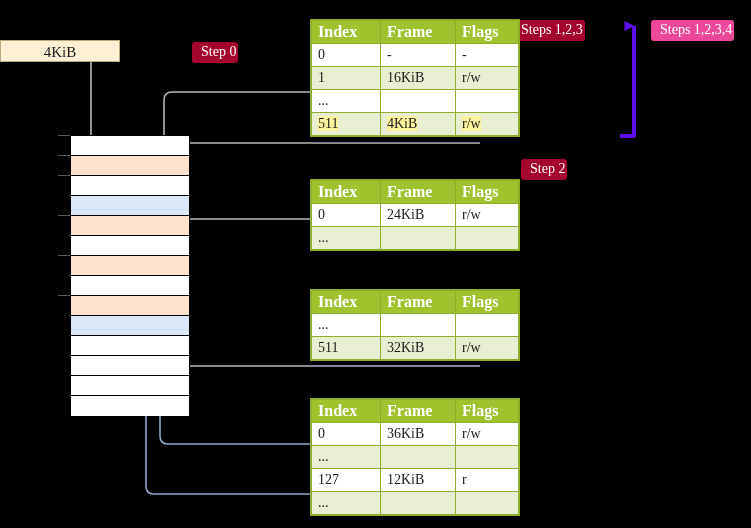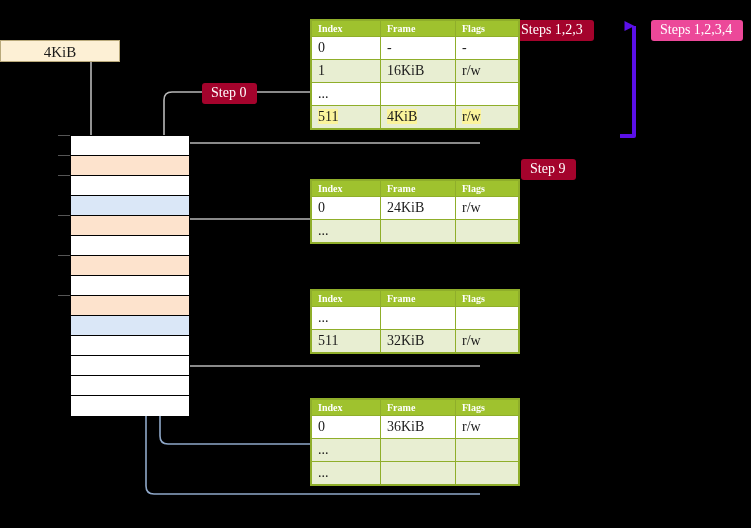--- a/index.html
+++ b/index.html
@@ -9,21 +9,21 @@
   .abs{position:absolute;}
 
   
   .size-label{
     position:absolute;left:0;top:40px;width:120px;height:22px;
     background:#fdf0d5;border:1px solid #b9a97a;
     color:#1a1a1a;font-size:15px;line-height:22px;text-align:center;
     box-sizing:border-box;
   }
   .step-badge{
-    position:absolute;padding:2px 11px 3px 9px;border-radius:3px;
+    position:absolute;padding:2px 2px 3px 9px;border-radius:3px;
     color:#ffffff;font-size:14px;line-height:16px;white-space:nowrap;
   }
   .badge-red{background:#a4032c;}
   .badge-blue{background:#ec4899;}
 
   
   #memory{position:absolute;left:70px;top:135px;width:120px;height:280px;
           border:1.5px solid #000;box-sizing:border-box;background:#fff;}
   #memory .mrow{position:absolute;left:0;width:100%;box-sizing:border-box;
                 border-bottom:1.5px solid #000;}
@@ -31,21 +31,21 @@
   .c-white{background:#ffffff;}
   .c-orange{background:#fde3cd;}
   .c-blue{background:#dae7f7;}
 
   .tick{position:absolute;width:12px;height:0;border-top:1.5px solid #555;}
 
   
   .ptable{position:absolute;border-collapse:collapse;background:#fff;
           box-shadow:0 0 0 1px #8fae2a;}
   .ptable th{
-    background:#9fc22e;color:#ffffff;font-weight:bold;font-size:10px;
+    background:#9fc22e;color:#ffffff;font-weight:bold;font-size:16px;
     text-align:left;padding:2px 6px;border:1px solid #8fae2a;
     font-family:"Liberation Serif", serif;
   }
   .ptable td{
     font-size:14px;color:#1a1a1a;padding:2px 6px;border:1px solid #8fae2a;
     background:#ffffff;height:18px;vertical-align:middle;
     font-family:"Liberation Serif", serif;
   }
   .ptable tr.alt td{background:#e8eed2;}
   .ptable td.hl span{background:#fbf49c;}
@@ -88,27 +88,27 @@
 
   <path d="M 480,444 L 168,444 Q 160,444 160,436 L 160,213" fill="none" stroke="#8fa8c9" stroke-width="1.6" marker-end="url(#arrBlue)"></path>
 
   <path d="M 480,494 L 154,494 Q 146,494 146,486 L 146,333" fill="none" stroke="#8fa8c9" stroke-width="1.6" marker-end="url(#arrBlue)"></path>
 
   <path d="M 620,136 L 634,136 L 634,26" fill="none" stroke="#5b10e8" stroke-width="4" stroke-linejoin="round" marker-end="url(#arrPurple)"></path>
 </svg>
 
 <div class="size-label">4KiB</div>
 
-<div class="step-badge badge-red" style="left:202px;top:42px;margin-top:41px;">Step 0</div>
+<div class="step-badge badge-red" style="left:192px;top:42px;">Step 0</div>
 
 <div class="step-badge badge-red" style="left:512px;top:20px;">Steps 1,2,3</div>
 
 <div class="step-badge badge-blue" style="left:651px;top:20px;">Steps 1,2,3,4</div>
 
-<div class="step-badge badge-red" style="left:521px;top:159px;">Step 9</div>
+<div class="step-badge badge-red" style="left:521px;top:159px;">Step 2</div>
 
 <div id="memory">
     <div class="mrow c-white" style="top: 0px; height: 20px;"></div>
     <div class="mrow c-orange" style="top: 20px; height: 20px;"></div>
     <div class="mrow c-white" style="top: 40px; height: 20px;"></div>
     <div class="mrow c-blue" style="top: 60px; height: 20px;"></div>
     <div class="mrow c-orange" style="top: 80px; height: 20px;"></div>
     <div class="mrow c-white" style="top: 100px; height: 20px;"></div>
     <div class="mrow c-orange" style="top: 120px; height: 20px;"></div>
     <div class="mrow c-white" style="top: 140px; height: 20px;"></div>
@@ -213,19 +213,24 @@
       <tr>
         <td class="col-index">0</td>
         <td class="col-frame">36KiB</td>
         <td class="col-flags">r/w</td>
       </tr>
       <tr class="alt">
         <td class="col-index">...</td>
         <td class="col-frame"></td>
         <td class="col-flags"></td>
       </tr>
+      <tr>
+        <td class="col-index">127</td>
+        <td class="col-frame">12KiB</td>
+        <td class="col-flags">r</td>
+      </tr>
       <tr class="alt">
         <td class="col-index">...</td>
         <td class="col-frame"></td>
         <td class="col-flags"></td>
       </tr>
     </tbody>
   </table>
 
 </body></html>

